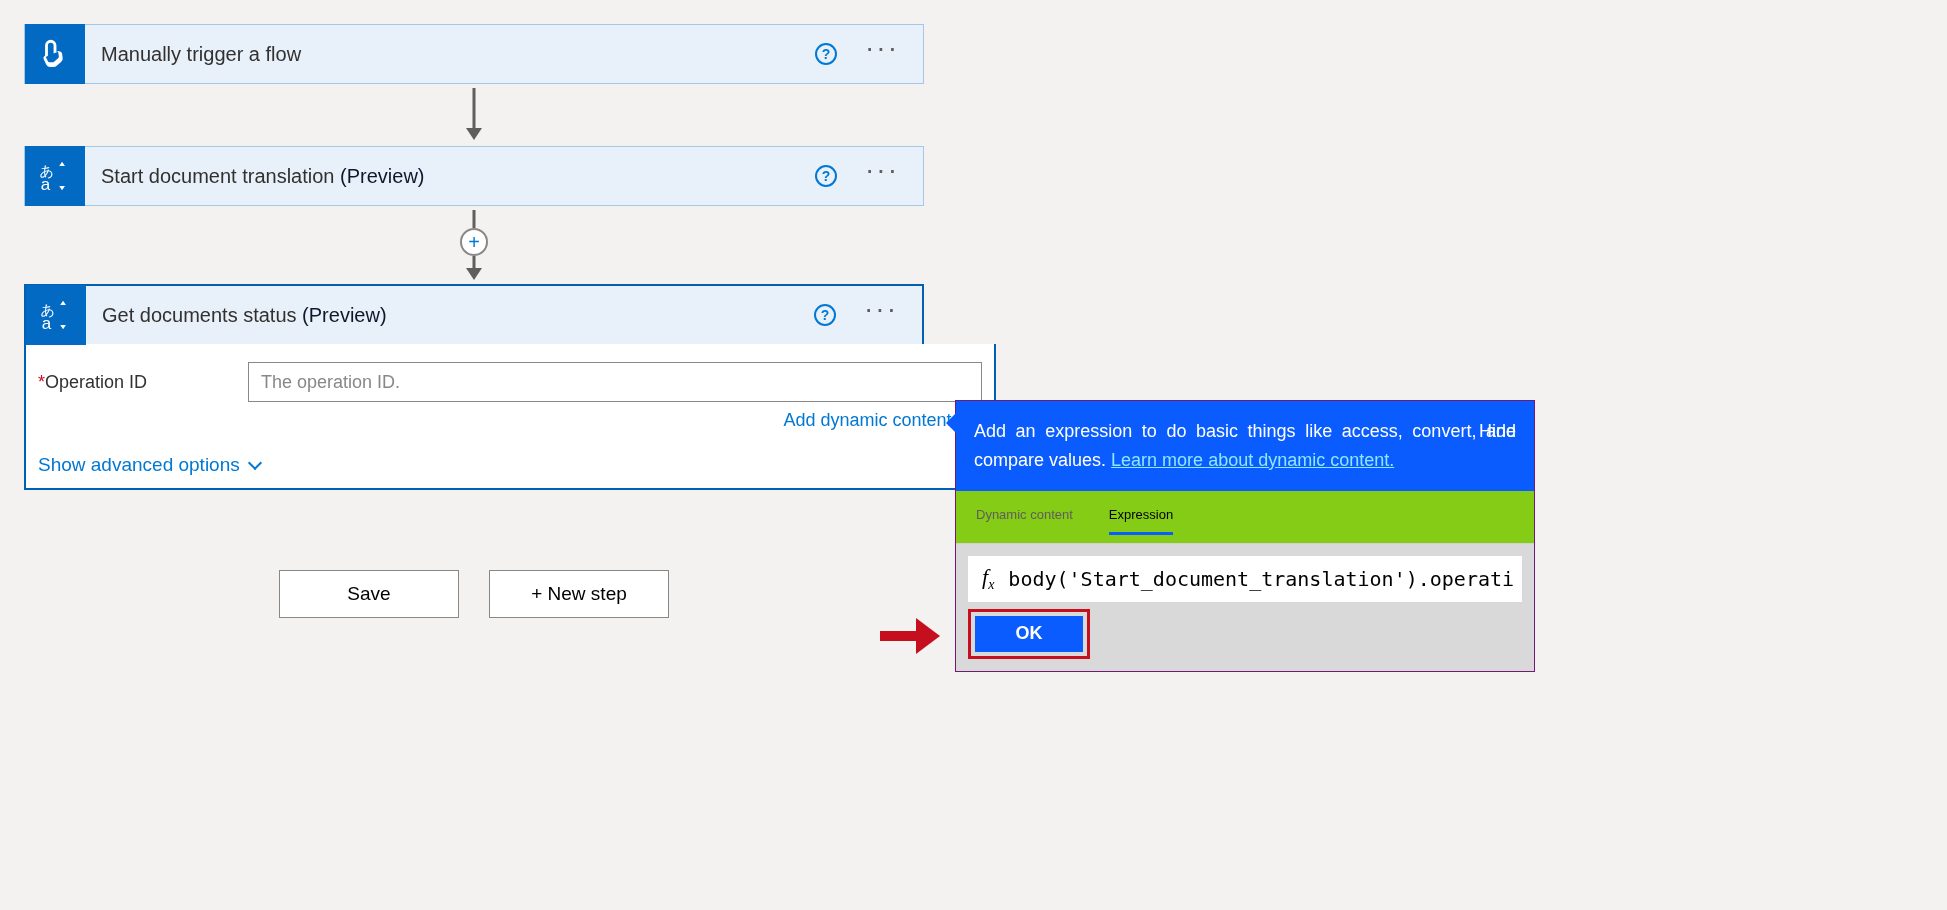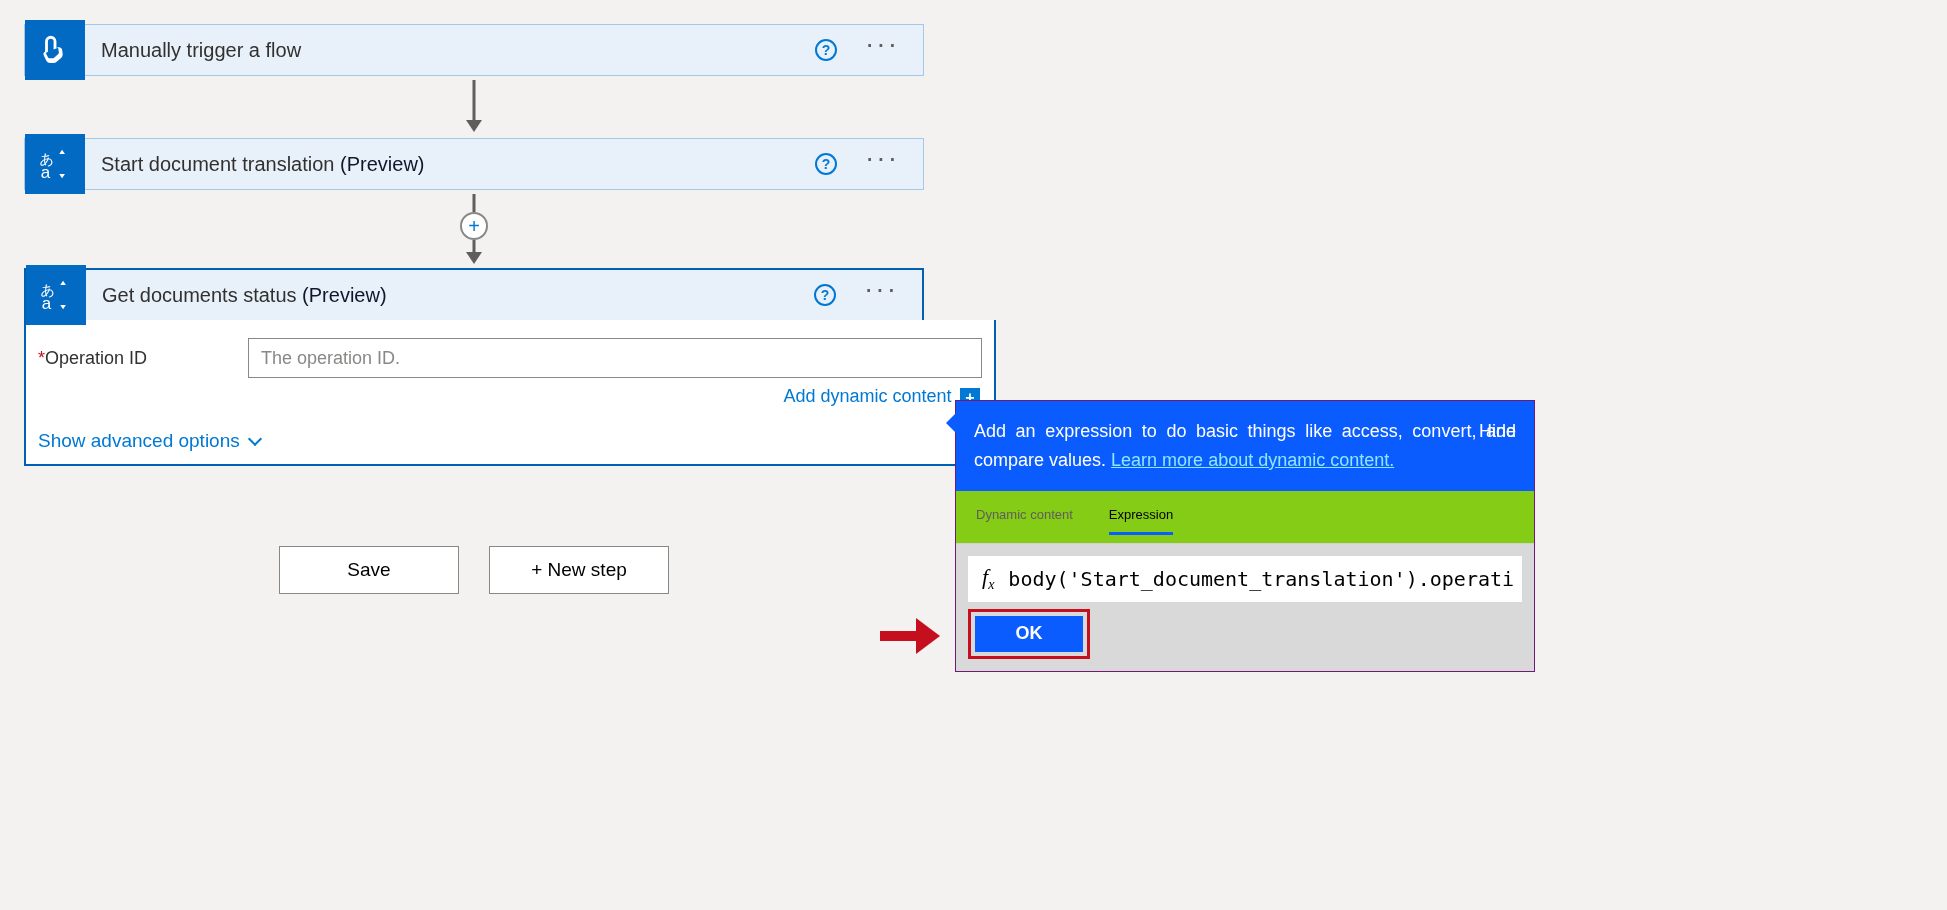--- a/index.html
+++ b/index.html
@@ -10,21 +10,21 @@
       height: 910px;
       position: relative;
       color: #323130;
     }
     .canvas { position: absolute; left: 24px; top: 24px; width: 900px; }
     .card {
       display: flex;
       align-items: center;
       border: 1px solid #a5c8e8;
       background: #e8f1fa;
-      height: 52px;
+      height: 60px;
       width: 900px;
     }
     .card.active { border: 2px solid #0060b4; }
     .icon-box {
       width: 60px; height: 60px; min-width: 60px;
       background: #036ac4;
       display: flex; align-items: center; justify-content: center;
     }
     .icon-box svg { fill: #fff; }
     .card-title { margin-left: 16px; font-size: 20px; }

